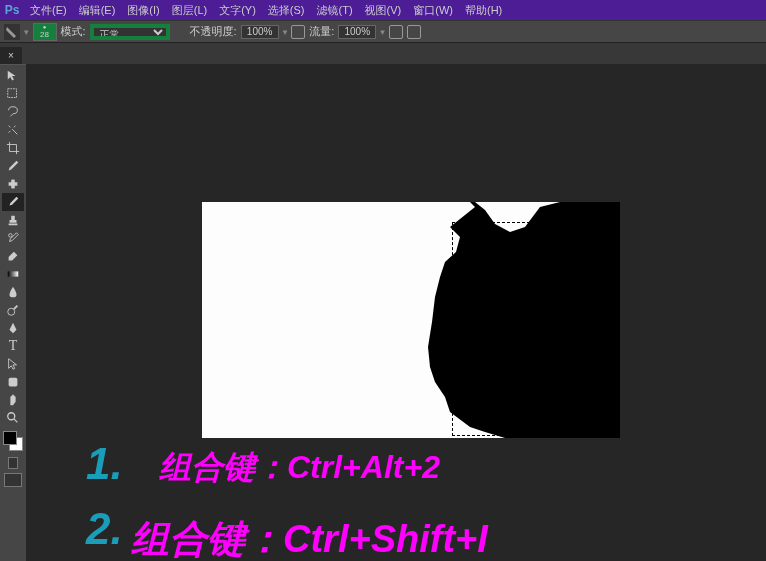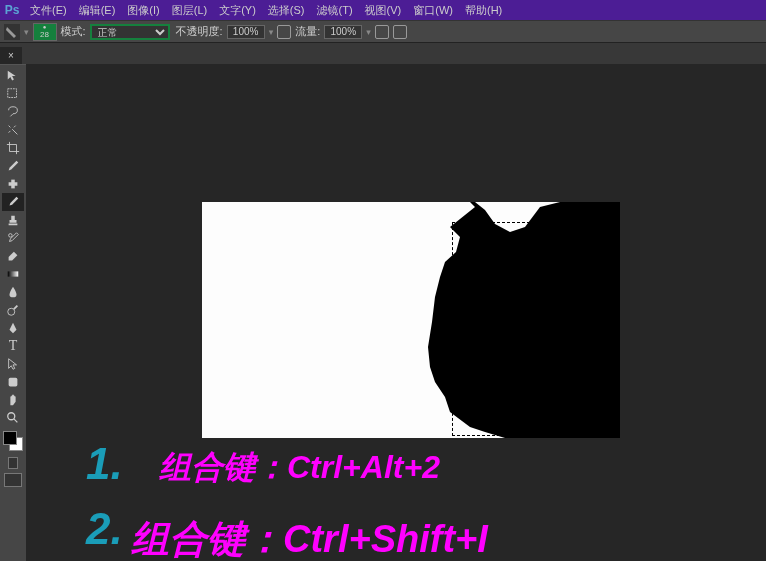--- a/index.html
+++ b/index.html
@@ -5,21 +5,21 @@
     * { margin: 0; padding: 0; box-sizing: border-box; }
     body { width: 766px; height: 561px; background: #262626; font-family: "Microsoft YaHei", sans-serif; color: #ccc; overflow: hidden; position: relative; }
     
     .menubar { height: 20px; background: #4c1d95; display: flex; align-items: center; font-size: 11px; }
     .ps-logo { width: 24px; height: 20px; display: flex; align-items: center; justify-content: center; font-weight: bold; color: #5ba3d4; font-size: 12px; }
     .menubar-item { padding: 0 6px; cursor: pointer; }
     
     .optionsbar { height: 22px; background: #464646; border-top: 1px solid #333; display: flex; align-items: center; font-size: 11px; padding-left: 4px; gap: 4px; }
     .tool-preset { width: 16px; height: 16px; background: #333; display: inline-block; }
     .brush-preview { width: 24px; height: 18px; background: #15803d; border: 1px solid #666; display: flex; flex-direction: column; align-items: center; justify-content: center; font-size: 8px; }
-    .mode-select { background: #333; border: 2px solid #15803d; color: #ccc; font-size: 10px; height: 16px; padding: 0 2px; width: 80px; }
+    .mode-select { background: #333; border: 4px solid #15803d; color: #ccc; font-size: 10px; height: 16px; padding: 0 2px; width: 80px; }
     .pct-input { background: #333; border: 1px solid #666; color: #ccc; font-size: 10px; width: 38px; height: 14px; text-align: center; }
     .opt-icon { width: 14px; height: 14px; border: 1px solid #999; border-radius: 2px; }
     
     .tabbar { height: 22px; background: #383838; border-top: 1px solid #222; display: flex; align-items: flex-end; font-size: 10px; }
     .doc-tab { padding: 3px 8px; background: #262626; display: flex; align-items: center; gap: 4px; }
     .tab-close { font-size: 10px; cursor: pointer; }
     
     .workspace { display: flex; height: calc(100% - 64px); }
     
     .toolbox { width: 26px; background: #464646; border-top: 1px solid #555; display: flex; flex-direction: column; align-items: center; padding-top: 2px; }
@@ -69,21 +69,21 @@
   </span>
   <span style="font-size:9px;color:#888">▾</span>
   <span class="brush-preview">
     <span style="font-size:6px">●</span>
     <span>28</span>
   </span>
   <span>模式:</span>
   <select class="mode-select">
     <option>正常</option>
   </select>
-  <span style="margin-left:2px">不透明度:</span>
+  <span style="margin-left:16px">不透明度:</span>
   <input class="pct-input" value="100%" style="">
   <span style="font-size:9px;color:#888">▾</span>
   <span class="opt-icon"></span>
   <span style="margin-left:0">流量:</span>
   <input class="pct-input" value="100%" style="">
   <span style="font-size:9px;color:#888">▾</span>
   <span class="opt-icon"></span>
   <span class="opt-icon"></span>
 </div>
 

